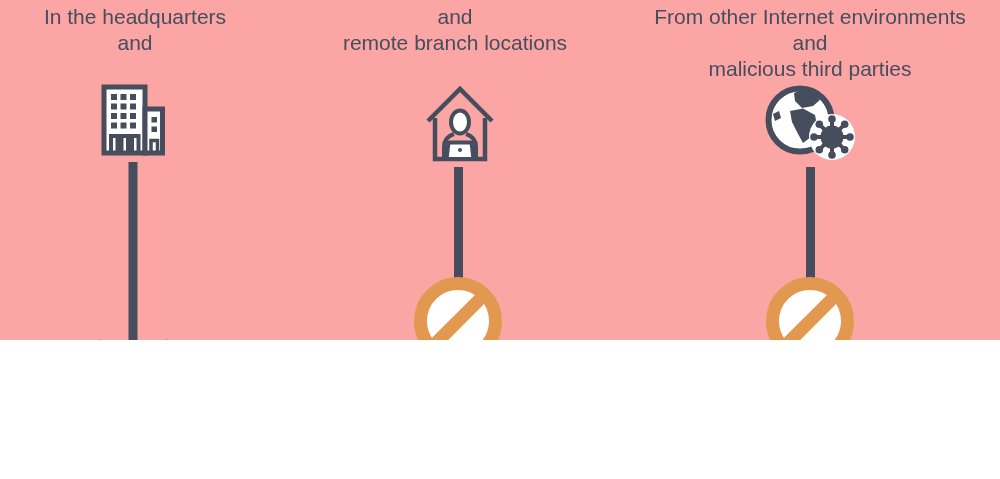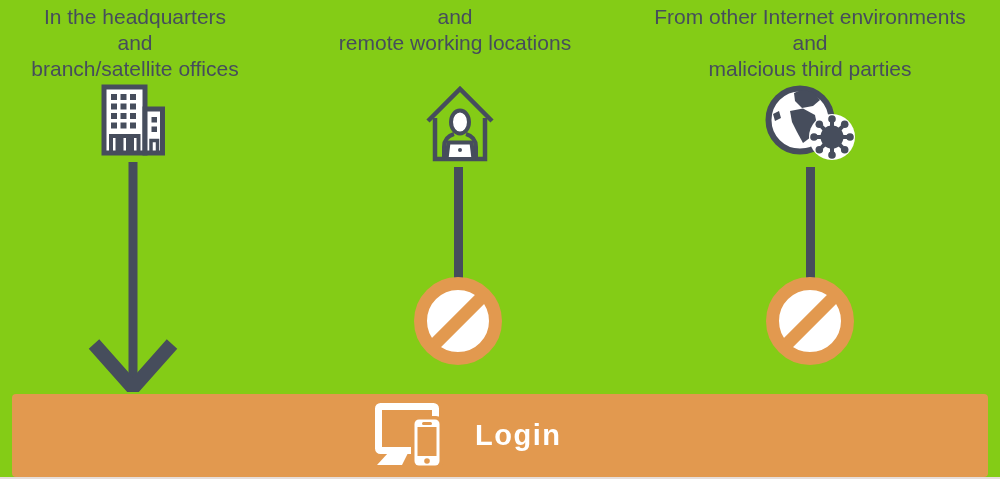--- a/index.html
+++ b/index.html
@@ -1,17 +1,17 @@
 <!DOCTYPE html>
 <html><head>
 <meta charset="utf-8">
 <style>
   html,body{margin:0;padding:0;background:#ffffff;}
   .stage{
-    position:relative;width:1000px;height:479px;background:#84cc16;overflow:hidden;
+    position:relative;width:1000px;height:340px;background:#fca5a5;overflow:hidden;
     font-family:"Liberation Sans","DejaVu Sans",sans-serif;
   }
   .col-label{
     position:absolute;top:4px;text-align:center;color:#464D5C;
     font-size:21px;line-height:26px;font-weight:400;
   }
   .abs{position:absolute;}
   .vline{position:absolute;width:9px;background:#464D5C;}
   .login-bar{
     position:absolute;left:12px;top:394px;width:976px;height:83px;
@@ -29,21 +29,20 @@
   }
 </style>
 </head>
 <body>
 
 <div class="stage">
 
   <div class="col-label" style="left:0;width:270px;">
     <div>In the headquarters</div>
     <div>and</div>
-    <div>branch/satellite offices</div>
   </div>
 
   <svg class="abs" style="left:101px;top:84px;" width="64" height="74" viewBox="0 0 64 74">
     <g stroke="#464D5C" fill="none">
       <rect x="3" y="3" width="41" height="66" stroke-width="5" fill="#ffffff"></rect>
       <g fill="#464D5C" stroke="none">
         <rect x="10" y="10" width="6" height="6"></rect>
           <rect x="19.5" y="10" width="6" height="6"></rect>
           <rect x="29" y="10" width="6" height="6"></rect>
         <rect x="10" y="19.5" width="6" height="6"></rect>
@@ -66,21 +65,21 @@
     </g>
   </svg>
 
   <svg class="abs" style="left:88px;top:160px;" width="90" height="232" viewBox="0 0 90 232">
     <rect x="40.5" y="2" width="9" height="220" fill="#464D5C"></rect>
     <path d="M6,184 L45,228 L84,184" fill="none" stroke="#464D5C" stroke-width="14"></path>
   </svg>
 
   <div class="col-label" style="left:310px;width:290px;">
     <div>and</div>
-    <div>remote working locations</div>
+    <div>remote branch locations</div>
   </div>
 
   <svg class="abs" style="left:426px;top:85px;" width="68" height="78" viewBox="0 0 68 78">
     <g stroke="#464D5C" fill="none">
       <path d="M9,33 V74 H59 V33" stroke-width="4.5"></path>
       <path d="M2,36 L34,4 L66,36" stroke-width="4.5"></path>
       <ellipse cx="34" cy="37" rx="9" ry="11.5" stroke-width="4" fill="#ffffff"></ellipse>
       <path d="M18,74 V62 Q18,52 28,49" stroke-width="4"></path>
       <path d="M50,74 V62 Q50,52 40,49" stroke-width="4"></path>
       <path d="M22.5,57.5 H45.5 L47.5,74 H20.5 Z" stroke-width="4" fill="#ffffff"></path>

